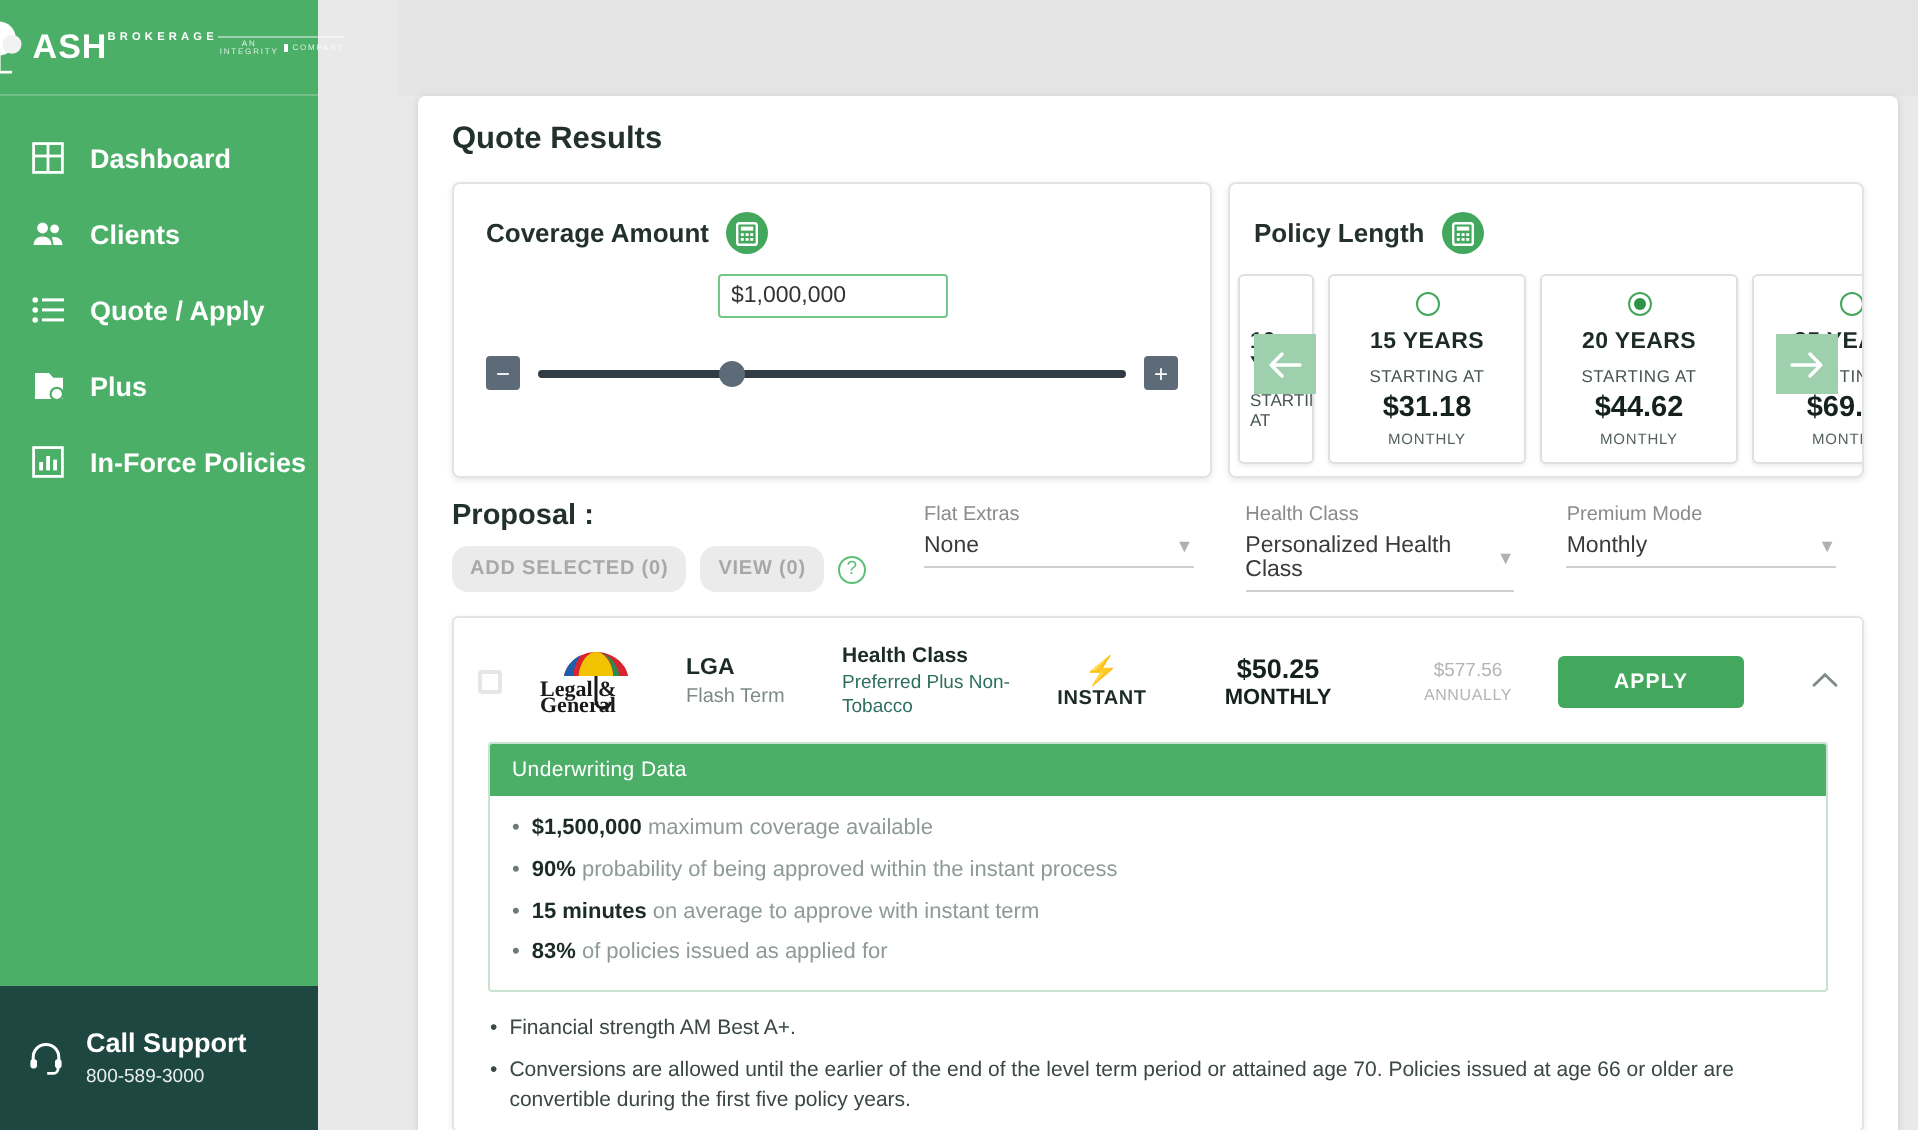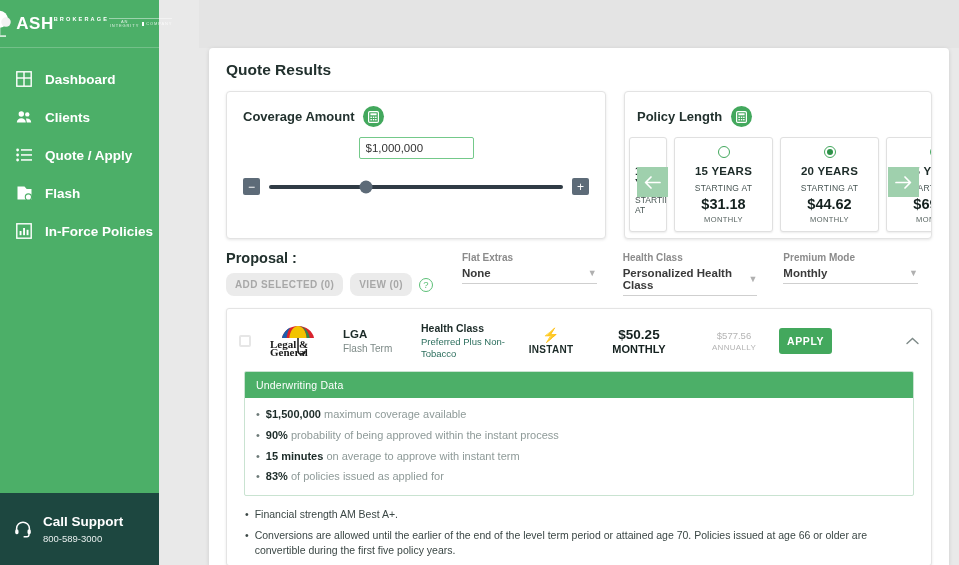--- a/index.html
+++ b/index.html
@@ -62,21 +62,21 @@
   .topbar { height: 48px; background: #e4e4e4; }
   .page-card {
     position: absolute; left: 10px; right: 10px; top: 48px; bottom: 0;
     background: #fff; border-radius: 4px 4px 0 0;
     box-shadow: 0 1px 4px rgba(0,0,0,0.13);
     padding: 13px 17px 0 17px;
     overflow: hidden;
   }
   .page-title { font-size: 15.5px; font-weight: bold; color: #22312e; margin-bottom: 12px; }
 
-  .panels { display: flex; gap: 18px; }
+  .panels { display: flex; gap: 8px; }
   .panel {
     background: #fff; border: 1px solid #e3e3e3; border-radius: 4px;
     box-shadow: 0 1px 3px rgba(0,0,0,0.10);
     height: 148px; position: relative;
   }
   .panel-coverage { width: 380px; padding: 14px 16px; }
   .panel-policy { flex: 1; padding: 14px 0 0 0; overflow: hidden; }
   .panel-head { display: flex; align-items: center; gap: 9px; }
   .panel-head.pad { padding-left: 12px; }
   .panel-title { font-size: 13px; font-weight: bold; color: #22312e; }
@@ -146,21 +146,21 @@
   .ghost-btn {
     background: #ebebeb; border: none; border-radius: 8px;
     color: #a8a8a8; font-size: 10px; font-weight: bold; letter-spacing: 0.4px;
     padding: 6px 9px; font-family: inherit; cursor: pointer;
   }
   .q-mark {
     width: 14px; height: 14px; border-radius: 50%; border: 1px solid #5cbf77;
     color: #5cbf77; font-size: 9.5px; display: flex; align-items: center;
     justify-content: center; cursor: pointer;
   }
-  .selects { display: flex; gap: 12px; flex: 1; font-weight: bold; }
+  .selects { display: flex; gap: 12px; flex: 1; }
   .sel-group { flex: 1; padding-right: 14px; }
   .sel-label { font-size: 10px; color: #8b8b8b; margin-bottom: 4px; }
   .sel-box {
     display: flex; align-items: center; justify-content: space-between;
     border-bottom: 1px solid #cfcfcf; padding-bottom: 4px; cursor: pointer;
   }
   .sel-val { font-size: 11.5px; color: #3a3a3a; }
   .chev { color: #b0b0b0; font-size: 9px; }
 
   
@@ -190,21 +190,21 @@
   .c-instant b { font-size: 10px; color: #1c2b28; display: block; margin-top: 2px; letter-spacing: 0.3px; }
   .c-price { width: 100px; text-align: center; }
   .c-price b { font-size: 13.5px; color: #14211f; display: block; }
   .c-price span { font-size: 11px; font-weight: bold; color: #14211f; display: block; margin-top: 1px; }
   .c-annual { width: 90px; text-align: center; color: #b4b4b4; }
   .c-annual b { font-size: 9.5px; font-weight: normal; display: block; }
   .c-annual span { font-size: 8px; display: block; margin-top: 2px; letter-spacing: 0.3px; }
   .apply-btn {
     background: #43a85d; border: none; border-radius: 3px; color: #fff;
     font-size: 10.5px; font-weight: bold; letter-spacing: 0.6px;
-    padding: 7px 8px; cursor: pointer; font-family: inherit;
+    padding: 7px 28px; cursor: pointer; font-family: inherit;
   }
   .collapse { margin-left: auto; padding-left: 16px; color: #7e8a88; cursor: pointer; font-size: 11px; }
 
   
   .uw { margin: 7px 5px 0 5px; border: 1px solid #c9e3d1; border-radius: 2px; overflow: hidden; }
   .uw-head {
     background: #4caf68; color: #fff; font-size: 10.5px;
     padding: 7px 11px; letter-spacing: 0.2px;
   }
   .uw-body { padding: 10px 11px 11px 11px; }
@@ -274,21 +274,21 @@
         <circle cx="1.6" cy="13" r="1.4" fill="#fff"></circle>
           <rect x="5" y="12.2" width="11" height="1.5" fill="#fff"></rect>
       </svg>
       <span>Quote / Apply</span>
     </div>
     <div class="nav-item">
       <svg class="nav-ico" viewBox="0 0 16 16">
         <path d="M1.5 1.5h7l2.2 2.4h4.8v10.6H1.5z" fill="#fff"></path>
         <circle cx="12.4" cy="12" r="3.1" fill="#fff" stroke="#4caf68" stroke-width="1.1"></circle>
       </svg>
-      <span>Flash</span>
+      <span>Plus</span>
     </div>
     <div class="nav-item">
       <svg class="nav-ico" viewBox="0 0 16 16">
         <rect x="0.8" y="0.8" width="14.4" height="14.4" fill="none" stroke="#fff" stroke-width="1.4"></rect>
         <rect x="3.6" y="8" width="1.9" height="4.2" fill="#fff"></rect>
         <rect x="7.1" y="5" width="1.9" height="7.2" fill="#fff"></rect>
         <rect x="10.6" y="6.8" width="1.9" height="5.4" fill="#fff"></rect>
       </svg>
       <span>In-Force Policies</span>
     </div>

